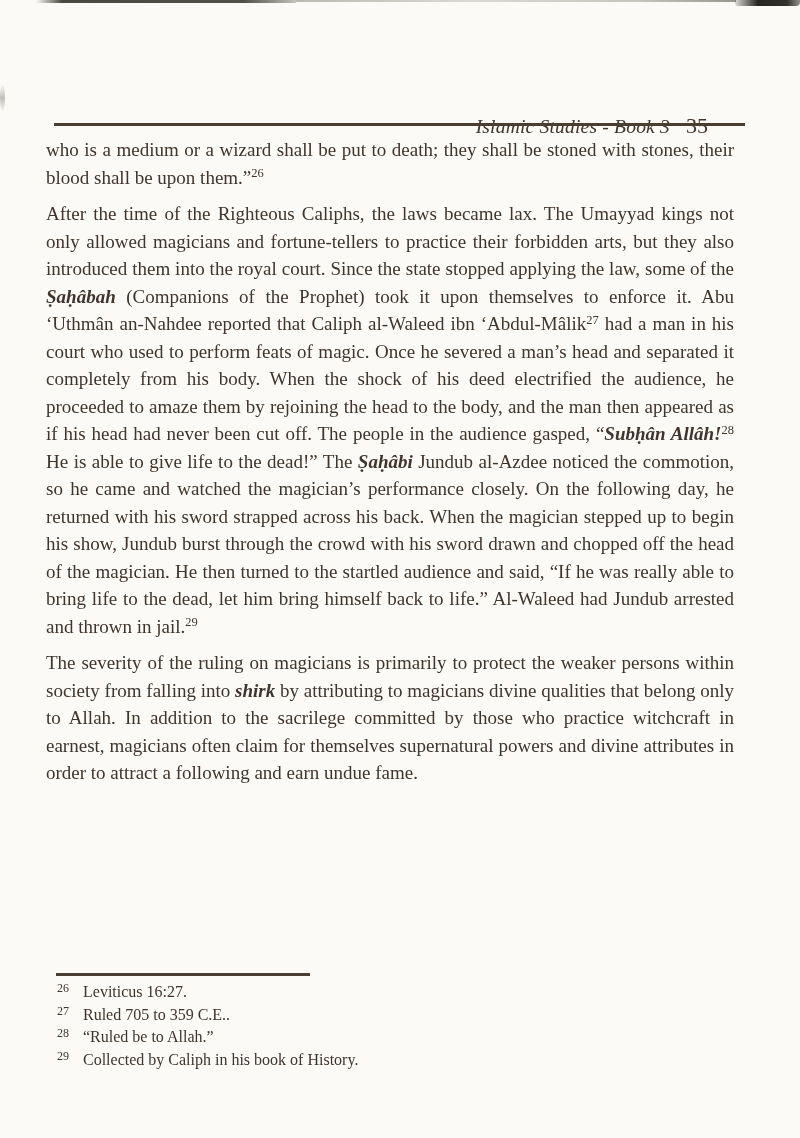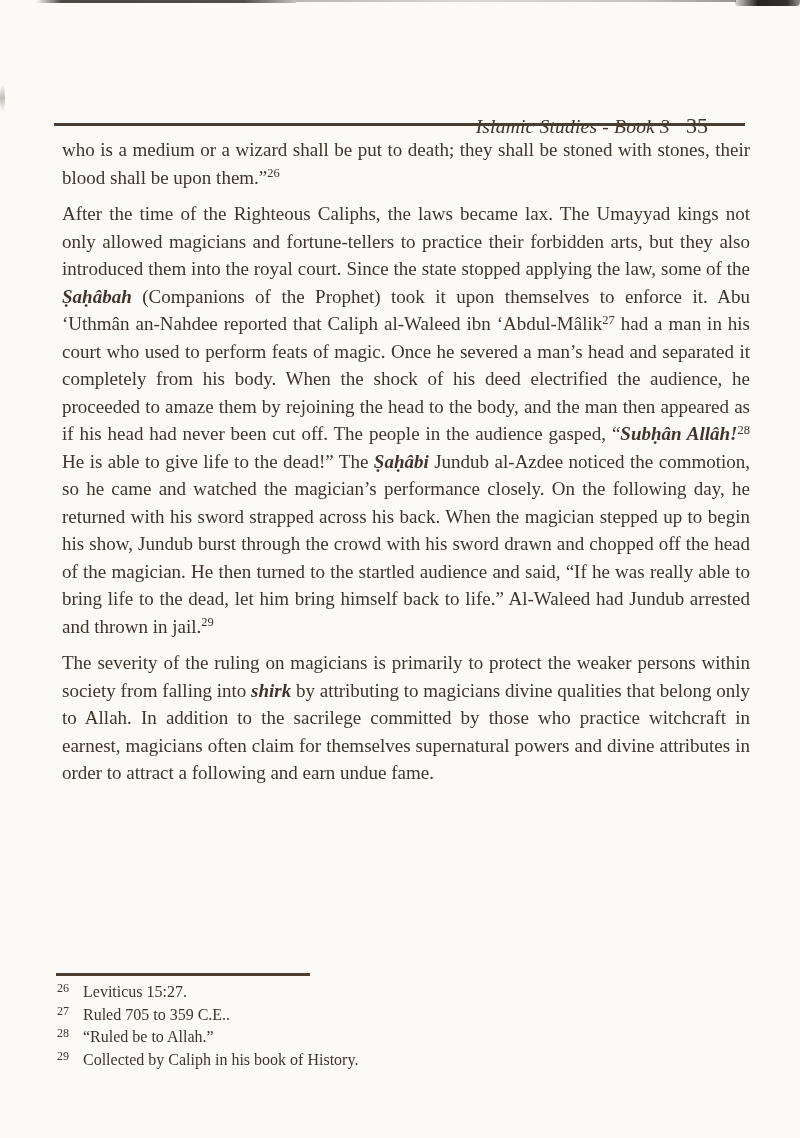--- a/index.html
+++ b/index.html
@@ -57,21 +57,21 @@
   .head-page {
     font-size: 22px; margin-left: 16px; padding-right: 37px;
   }
   .head-rule {
     position: absolute; top: 123px; left: 54px; width: 691px; height: 3px;
     background: var(--rule, #4a3e32);
   }
 
   
   .body-text {
-    position: absolute; top: 136px; left: 62px; width: 688px;
+    position: absolute; top: 136px; left: 46px; width: 688px;
     font-size: 19px; line-height: 27.5px;
     text-align: justify;
   }
   .body-text p { margin: 0 0 9px 0; }
   .it { font-style: italic; font-weight: bold; }
   .ref {
     font-size: 12.5px; line-height: 0;
     vertical-align: super; position: relative; top: 1px;
   }
 
@@ -109,21 +109,21 @@
   <main class="body-text">
     <p><span>who is a medium or a wizard shall be put to death; they shall be stoned with stones, their blood shall be upon them.”</span><sup class="ref">26</sup></p>
     <p><span>After the time of the Righteous Caliphs, the laws became lax. The Umayyad kings not only allowed magicians and fortune-tellers to practice their forbidden arts, but they also introduced them into the royal court. Since the state stopped applying the law, some of the </span><span class="it">Ṣaḥâbah</span><span> (Companions of the Prophet) took it upon themselves to enforce it. Abu ‘Uthmân an-Nahdee reported that Caliph al-Waleed ibn ‘Abdul-Mâlik</span><sup class="ref">27</sup><span> had a man in his court who used to perform feats of magic. Once he severed a man’s head and separated it completely from his body. When the shock of his deed electrified the audience, he proceeded to amaze them by rejoining the head to the body, and the man then appeared as if his head had never been cut off. The people in the audience gasped, “</span><span class="it">Subḥân Allâh!</span><sup class="ref">28</sup><span> He is able to give life to the dead!” The </span><span class="it">Ṣaḥâbi</span><span> Jundub al-Azdee noticed the commotion, so he came and watched the magician’s performance closely. On the following day, he returned with his sword strapped across his back. When the magician stepped up to begin his show, Jundub burst through the crowd with his sword drawn and chopped off the head of the magician. He then turned to the startled audience and said, “If he was really able to bring life to the dead, let him bring himself back to life.” Al-Waleed had Jundub arrested and thrown in jail.</span><sup class="ref">29</sup></p>
     <p><span>The severity of the ruling on magicians is primarily to protect the weaker persons within society from falling into </span><span class="it">shirk</span><span> by attributing to magicians divine qualities that belong only to Allah. In addition to the sacrilege committed by those who practice witchcraft in earnest, magicians often claim for themselves supernatural powers and divine attributes in order to attract a following and earn undue fame.</span></p>
   </main>
 
   <div class="footnote-rule"></div>
   <div class="footnotes">
     <div class="footnote">
       <sup class="fn-marker">26</sup>
-      <span class="fn-text">Leviticus 15:27.</span>
+      <span class="fn-text">Leviticus 16:27.</span>
     </div>
     <div class="footnote">
       <sup class="fn-marker">27</sup>
       <span class="fn-text">Ruled 705 to 359 C.E..</span>
     </div>
     <div class="footnote">
       <sup class="fn-marker">28</sup>
       <span class="fn-text">“Ruled be to Allah.”</span>
     </div>
     <div class="footnote">

